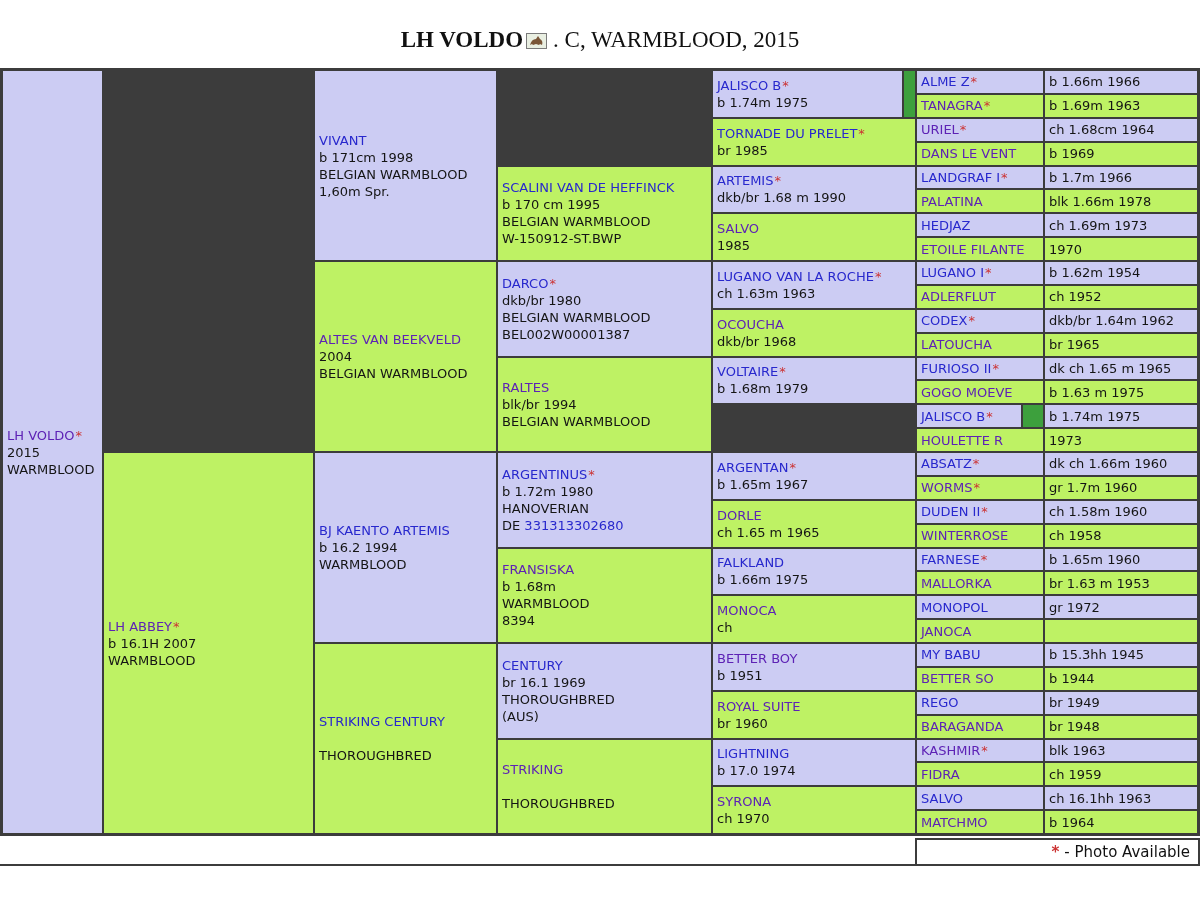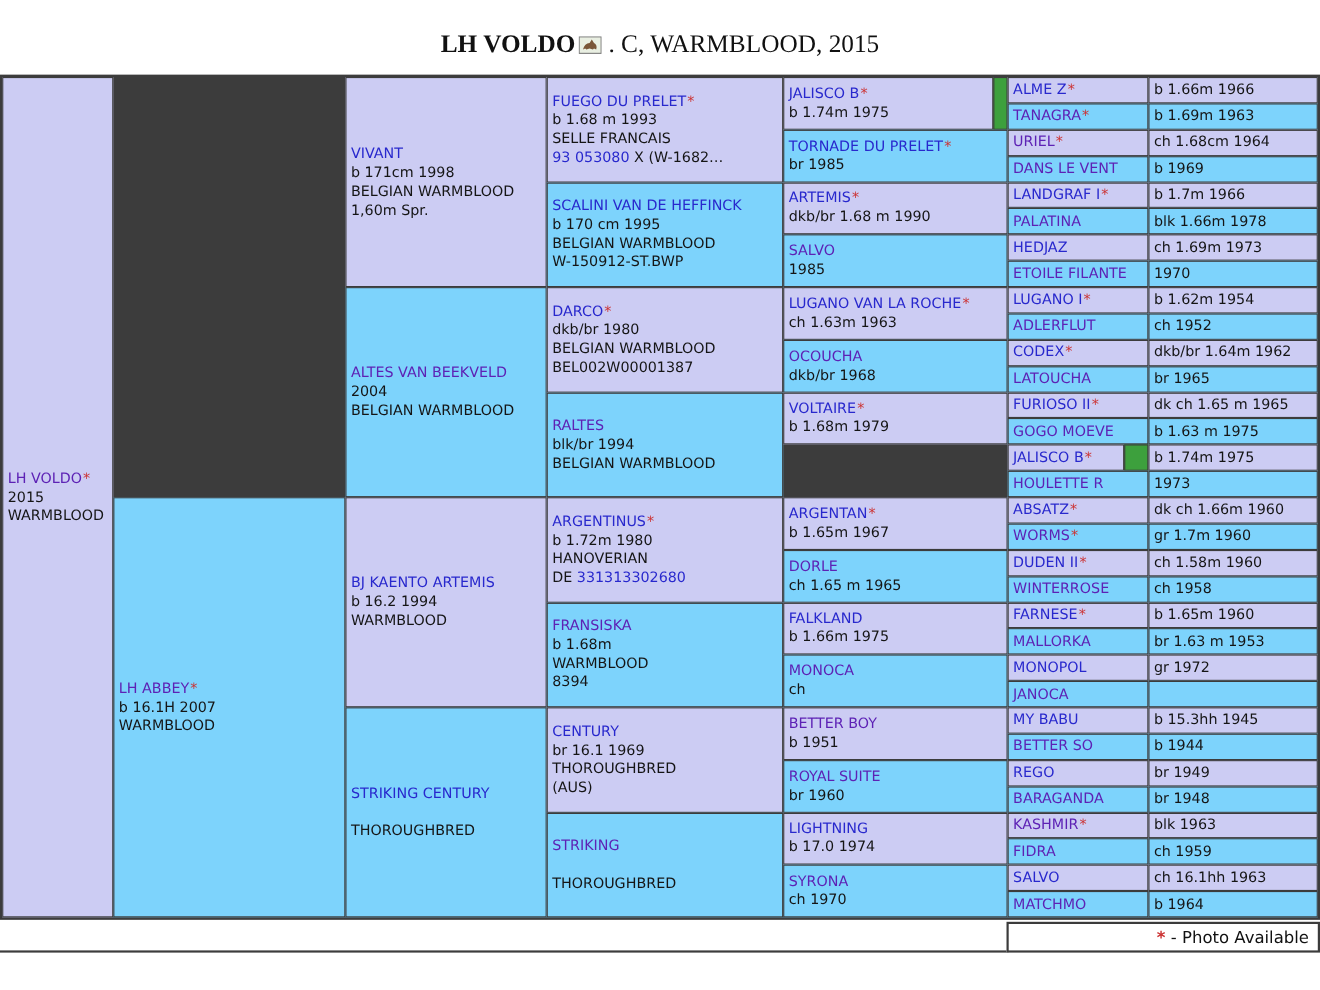--- a/index.html
+++ b/index.html
@@ -8,21 +8,21 @@
   .title .main{font-weight:bold}
   .title .rest{margin-left:6px}
   .photo-ic{display:inline-block;vertical-align:-2px;margin-left:3px}
   .ped{position:absolute;top:68px;left:0;width:1200px;height:768px;display:grid;
        grid-template-columns:101px 211px 183px 215px 191px 13px 106px 22px 154px;
        grid-template-rows:repeat(32,1fr);
        border:2px solid #3c3c3c;box-sizing:border-box;background:#3c3c3c}
   .p{border:1px solid #3c3c3c;display:flex;flex-direction:column;justify-content:center;
      padding:0 2px 0 4px;overflow:hidden;font-size:13px;line-height:17px;color:#151515;box-sizing:border-box}
   .lav{background:#ccccf3}
-  .pnk{background:#7dd3fc}
+  .pnk{background:#bef264}
   .lk{color:#2828cd;cursor:pointer}
   .lk.v{color:#5d22b5}
   .ast{color:#cc3333;margin-left:1px}
   .green{background:#3da03d;border:1px solid #3c3c3c}
   .ln{min-height:17px}
   .nm{white-space:nowrap}
   .footer-line{position:absolute;top:864px;left:0;width:917px;height:2px;background:#3c3c3c}
   .legend{position:absolute;top:838px;left:915px;width:285px;height:28px;border:2px solid #3c3c3c;box-sizing:border-box;
           background:#fff;display:flex;align-items:center;justify-content:flex-end;padding-right:8px;font-size:15px;color:#111}
   .legend .ast{margin-right:5px;font-weight:bold}
@@ -64,26 +64,20 @@
       <div class="nm"><span class="lk">BJ KAENTO ARTEMIS</span></div>
       <div class="ln">b 16.2 1994</div>
       <div class="ln">WARMBLOOD</div>
     </div>
   <div class="p pnk" style="grid-area:25/3/33/4">
       <div class="nm"><span class="lk">STRIKING CENTURY</span></div>
       <div class="ln"></div>
       <div class="ln">THOROUGHBRED</div>
     </div>
 
-  <div class="p lav" style="grid-area:1/4/5/5">
-      <div class="nm"><span class="lk">FUEGO DU PRELET</span><span class="ast">*</span></div>
-      <div class="ln">b 1.68 m 1993</div>
-      <div class="ln">SELLE FRANCAIS</div>
-      <div class="ln"><span class="lk">93 053080</span><span> X (W-1682…</span></div>
-    </div>
   <div class="p pnk" style="grid-area:5/4/9/5">
       <div class="nm"><span class="lk">SCALINI VAN DE HEFFINCK</span></div>
       <div class="ln">b 170 cm 1995</div>
       <div class="ln">BELGIAN WARMBLOOD</div>
       <div class="ln">W-150912-ST.BWP</div>
     </div>
   <div class="p lav" style="grid-area:9/4/13/5">
       <div class="nm"><span class="lk">DARCO</span><span class="ast">*</span></div>
       <div class="ln">dkb/br 1980</div>
       <div class="ln">BELGIAN WARMBLOOD</div>

